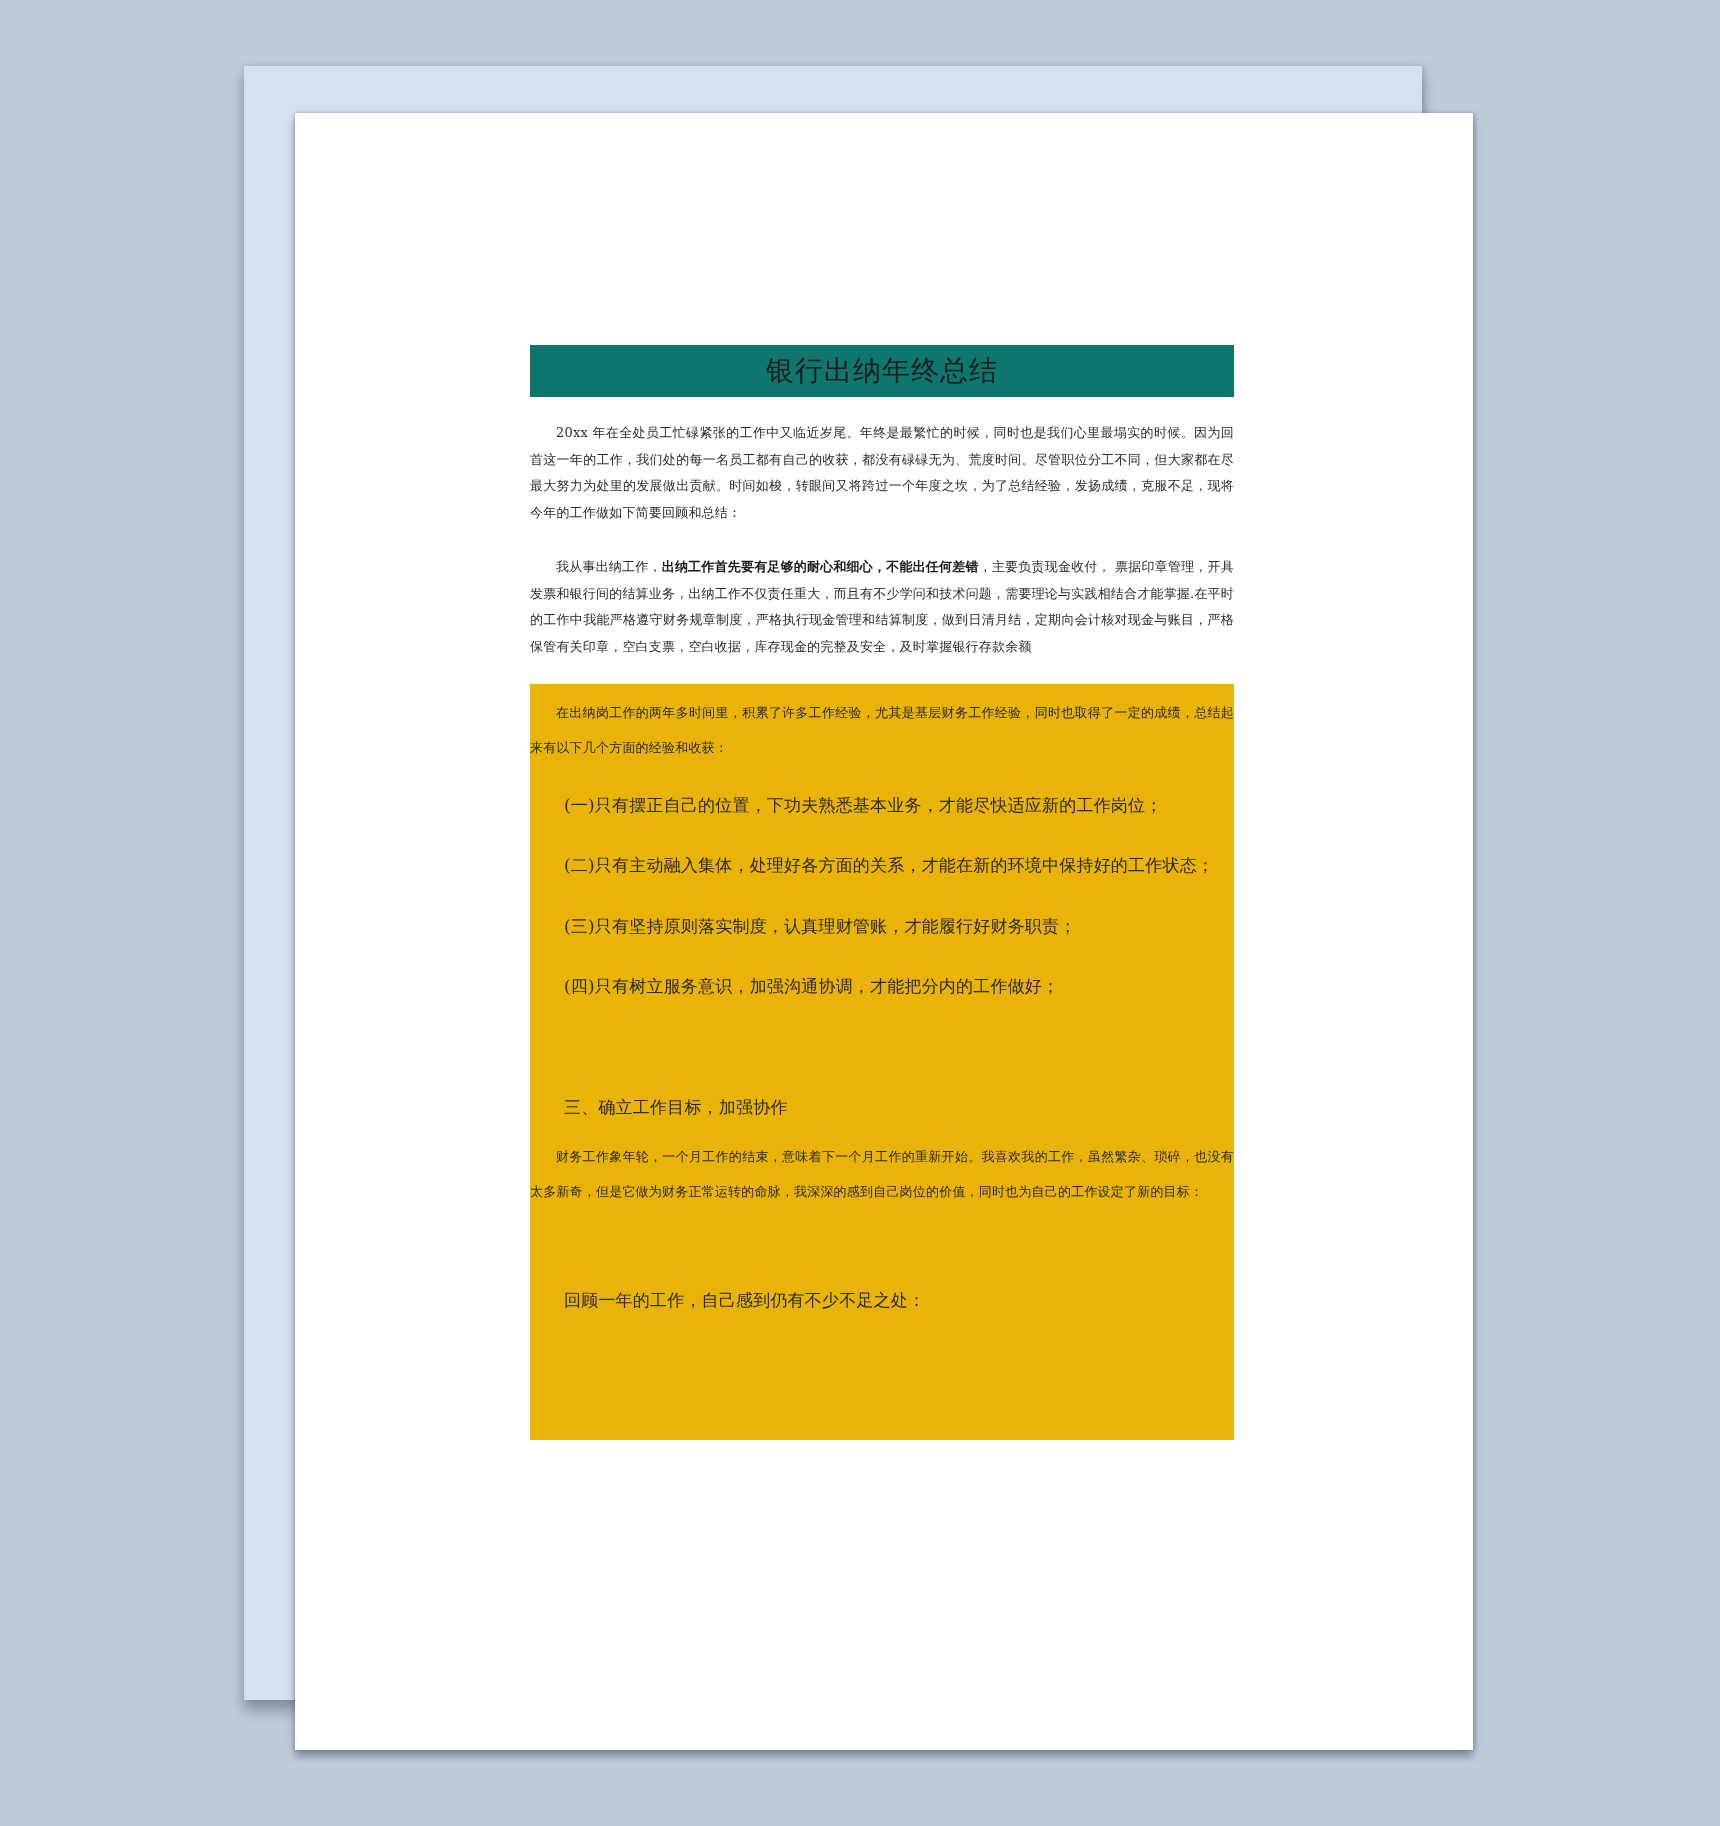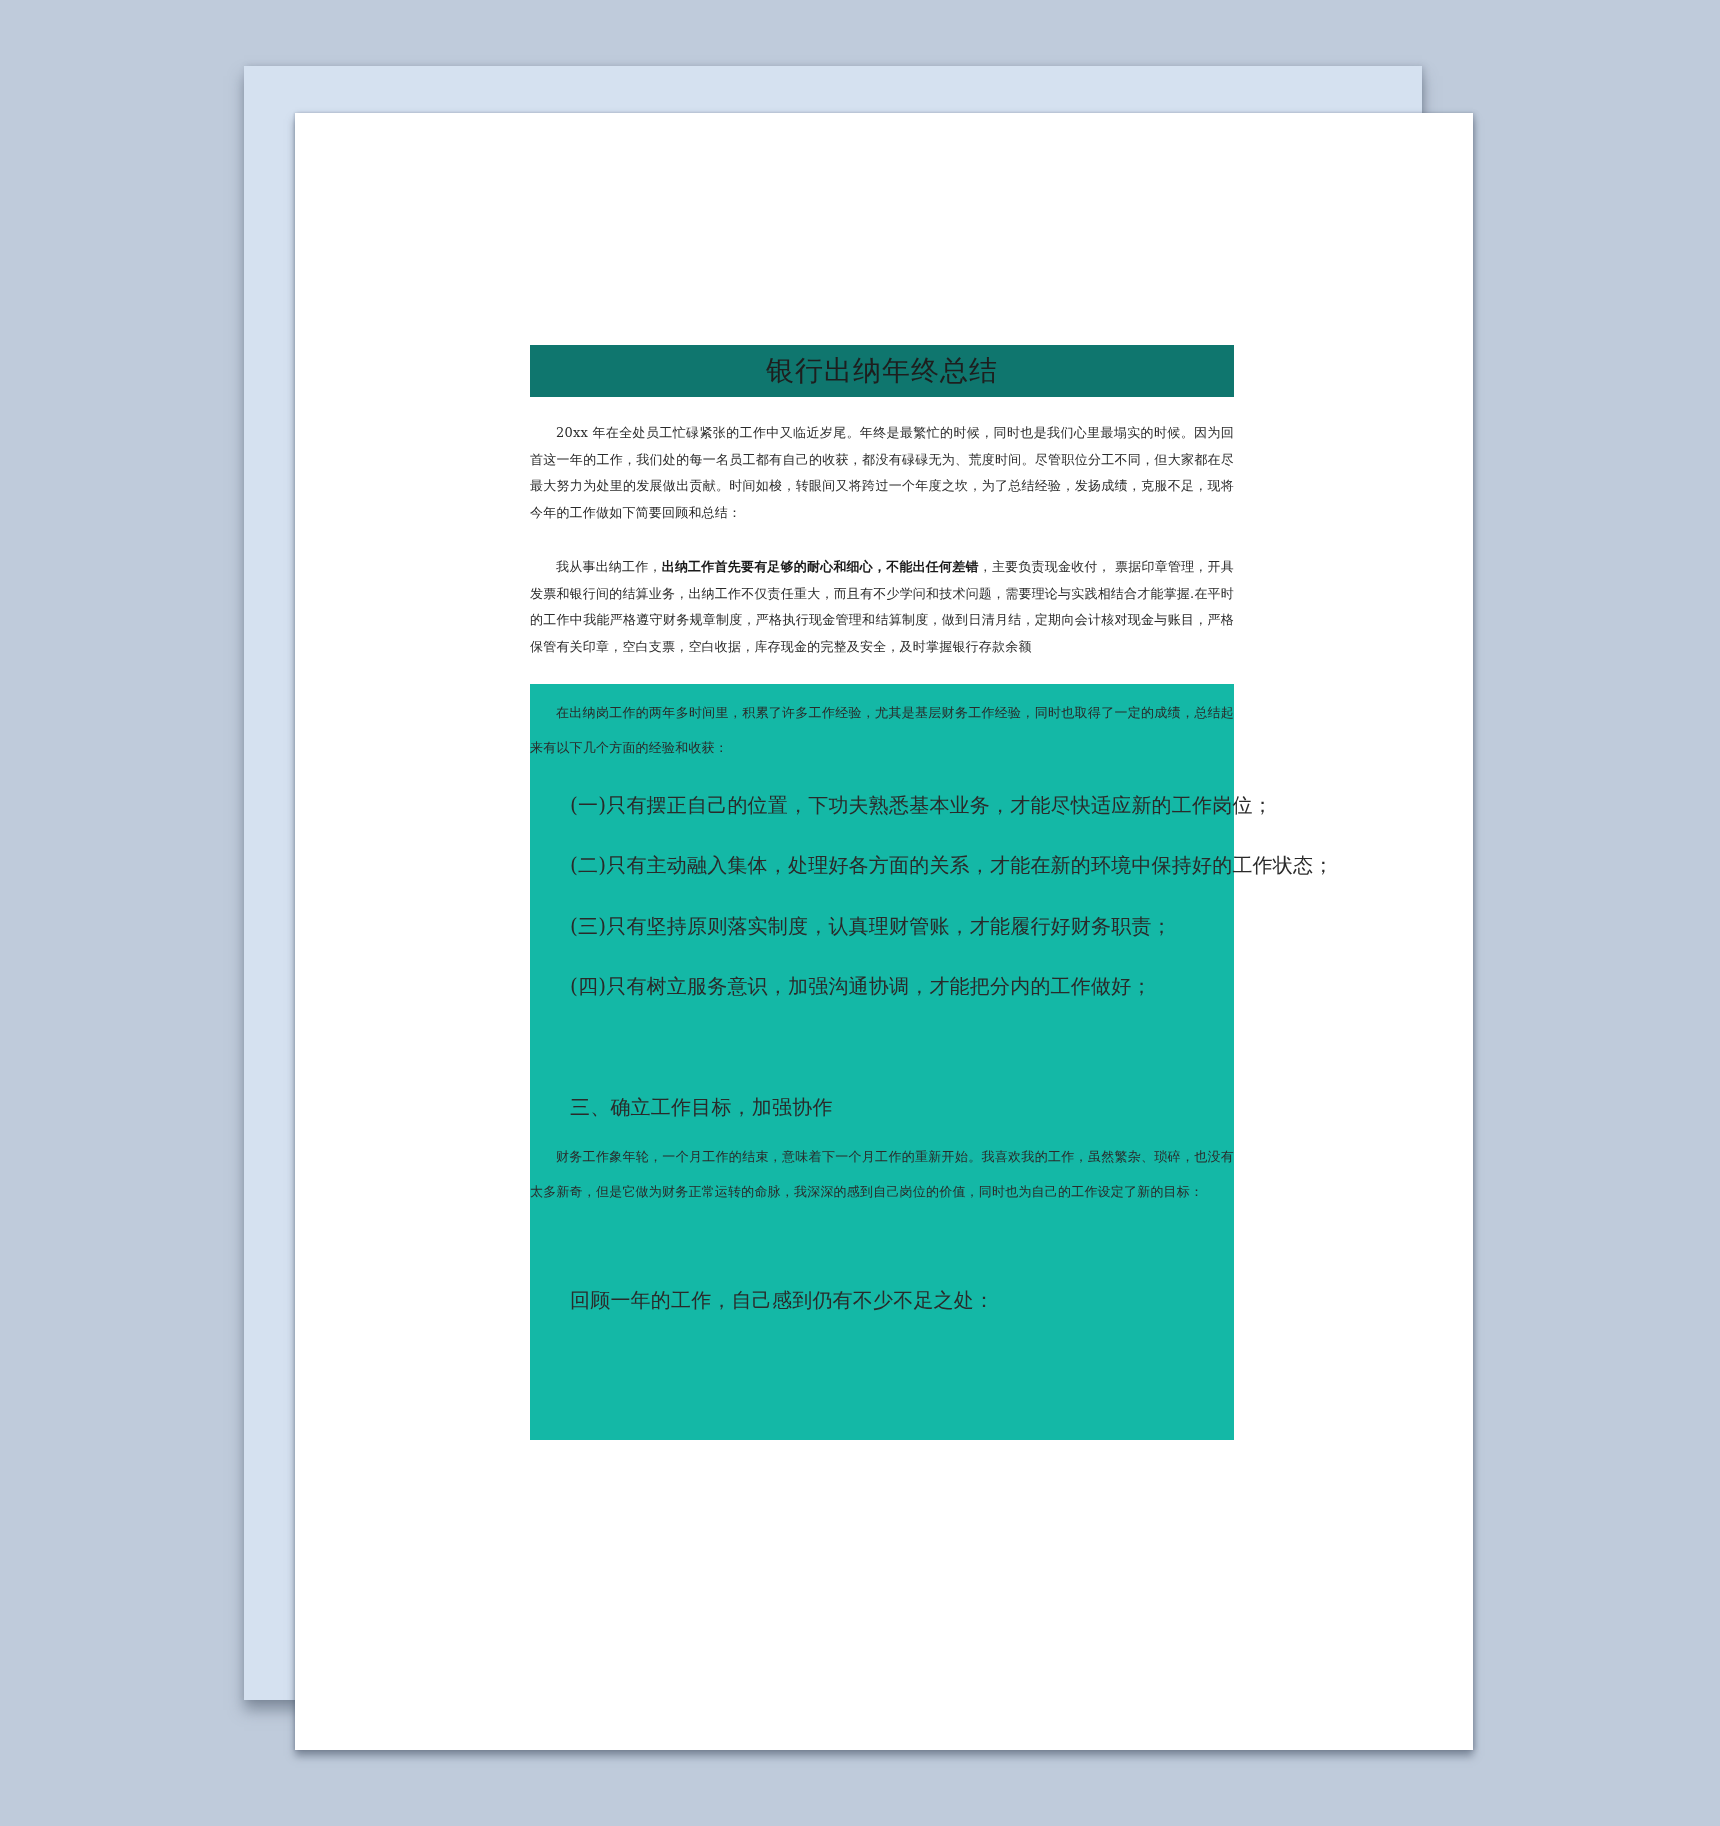--- a/index.html
+++ b/index.html
@@ -67,34 +67,34 @@
     }
     .para.p2 {
       margin-top: 28px;
     }
     .para strong {
       font-weight: bold;
       color: #1a1a1a;
     }
     .shaded {
       margin-top: 24px;
-      background: #14b8a6;
+      background: #eab308;
       padding-top: 11px;
       height: 756px;
       box-sizing: border-box;
       position: relative;
     }
     .shaded .para {
       line-height: 35px;
     }
     .shaded .item {
       position: absolute;
       left: 0;
       right: 0;
-      font-size: 20px;
+      font-size: 17px;
       color: #2a2a2a;
       text-indent: 2em;
       line-height: 26px;
       margin: 0;
       letter-spacing: 0.2px;
       white-space: nowrap;
     }
   </style>
 </head>
 <body>

